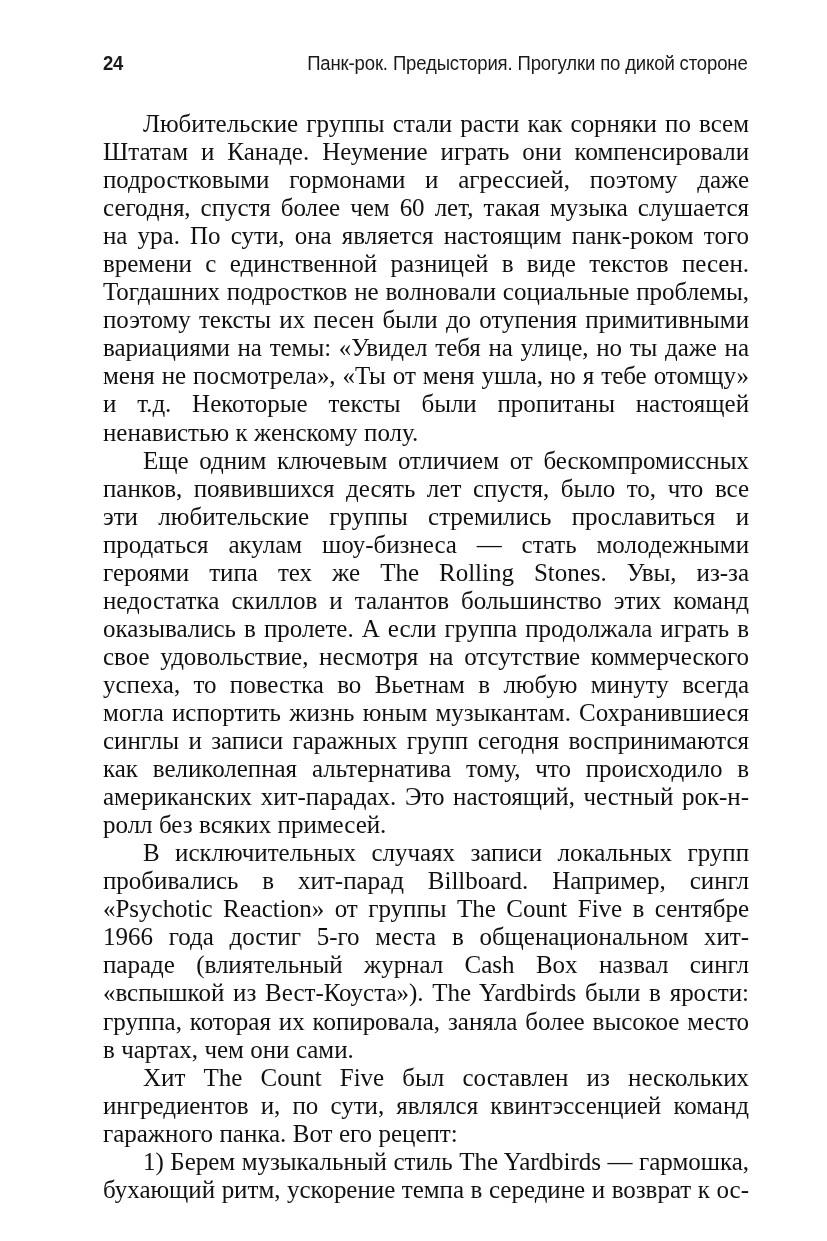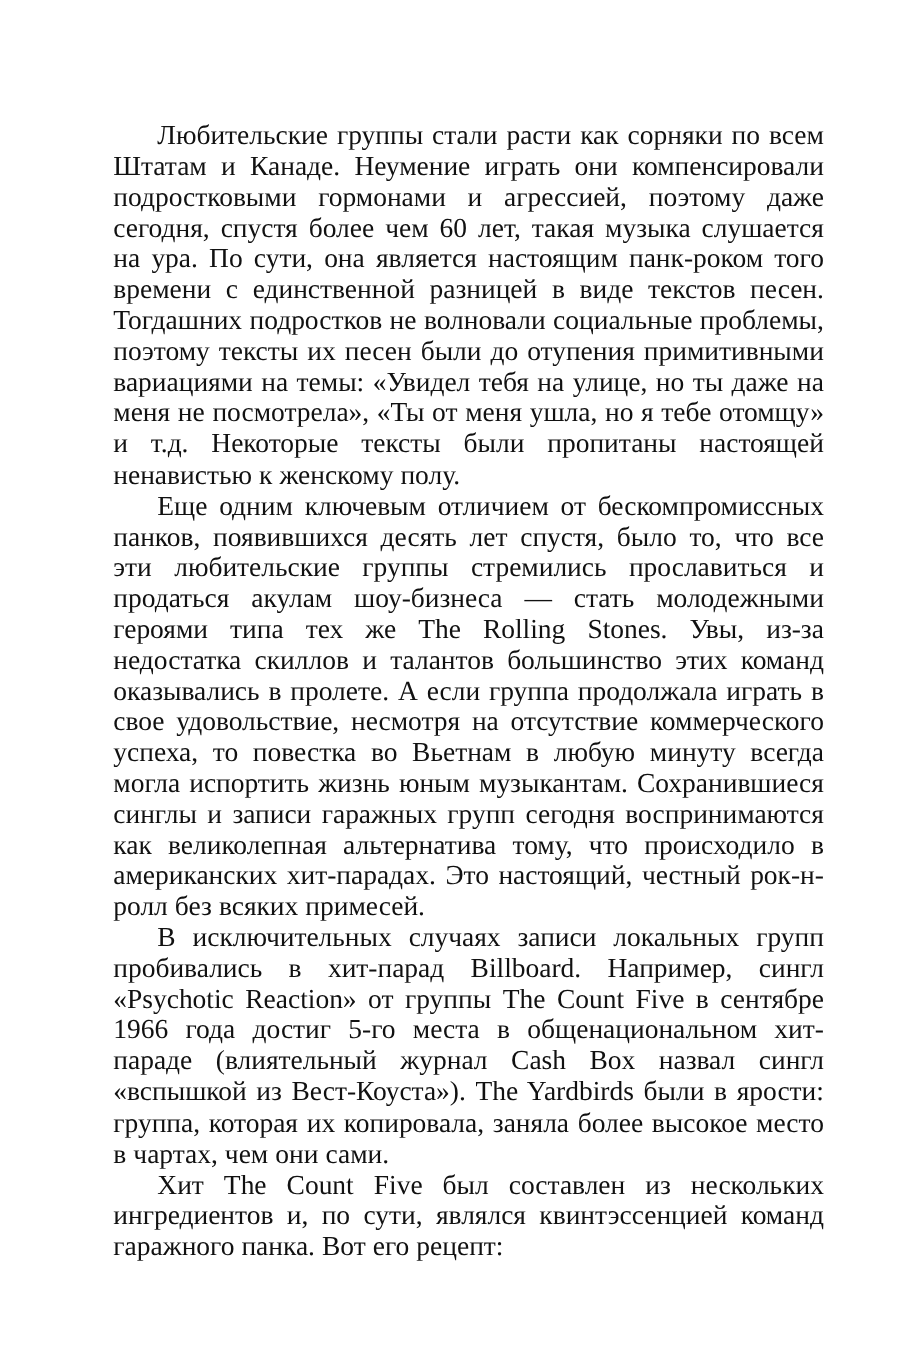--- a/index.html
+++ b/index.html
@@ -84,21 +84,26 @@
   
   .para--continues {
     text-align-last: justify;
   }
 </style>
 </head>
 <body>
 
 <div class="page">
 
+  <div class="page-header">
+    <span class="folio">24</span>
+    <span class="running-title">Панк-рок. Предыстория. Прогулки по дикой стороне</span>
+  </div>
 
   <div class="body-column">
     <p class="para">Любительские группы стали расти как сорняки по всем Штатам и Канаде. Неумение играть они компенсировали подростковыми гормонами и агрессией, поэтому даже сегодня, спустя более чем 60 лет, такая музыка слушается на ура. По сути, она является настоящим панк-роком того времени с единственной разницей в виде текстов песен. Тогдашних подростков не волновали социальные проблемы, поэтому тексты их песен были до отупения примитивными вариациями на темы: «Увидел тебя на улице, но ты даже на меня не посмотрела», «Ты от меня ушла, но я тебе отомщу» и т.д. Некоторые тексты были пропитаны настоящей ненавистью к женскому полу.</p>
     <p class="para">Еще одним ключевым отличием от бескомпромиссных панков, появившихся десять лет спустя, было то, что все эти любительские группы стремились прославиться и продаться акулам шоу-бизнеса — стать молодежными героями типа тех же The Rolling Stones. Увы, из-за недостатка скиллов и талантов большинство этих команд оказывались в пролете. А если группа продолжала играть в свое удовольствие, несмотря на отсутствие коммерческого успеха, то повестка во Вьетнам в любую минуту всегда могла испортить жизнь юным музыкантам. Сохранившиеся синглы и записи гаражных групп сегодня воспринимаются как великолепная альтернатива тому, что происходило в американских хит-парадах. Это настоящий, честный рок-н-ролл без всяких примесей.</p>
     <p class="para">В исключительных случаях записи локальных групп пробивались в хит-парад Billboard. Например, сингл «Psychotic Reaction» от группы The Count Five в сентябре 1966 года достиг 5-го места в общенациональном хит-параде (влиятельный журнал Cash Box назвал сингл «вспышкой из Вест-Коуста»). The Yardbirds были в ярости: группа, которая их копировала, заняла более высокое место в чартах, чем они сами.</p>
     <p class="para">Хит The Count Five был составлен из нескольких ингредиентов и, по сути, являлся квинтэссенцией команд гаражного панка. Вот его рецепт:</p>
+    <p class="para para--continues">1) Берем музыкальный стиль The Yardbirds — гармошка, бухающий ритм, ускорение темпа в середине и возврат к ос-</p>
   </div>
 
 </div>
 
 </body></html>

